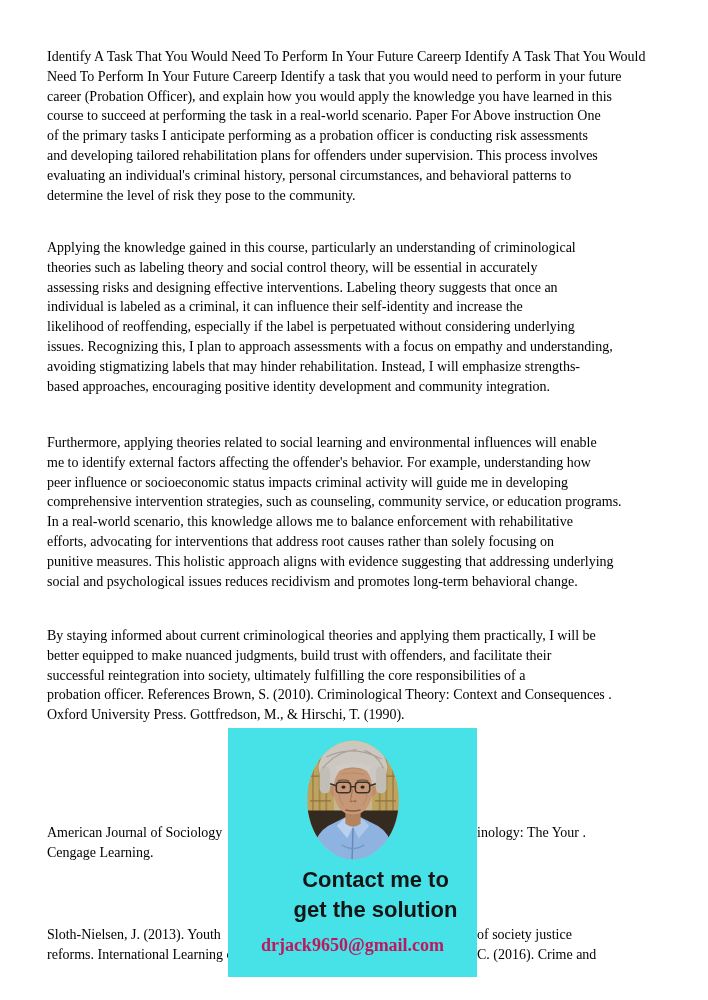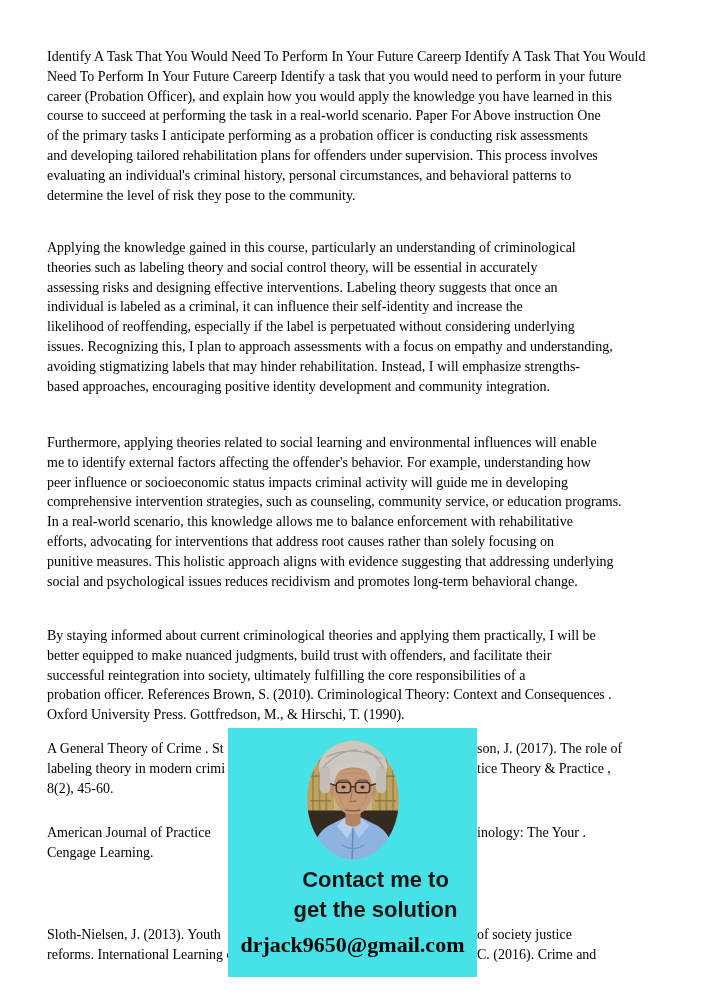--- a/index.html
+++ b/index.html
@@ -24,21 +24,21 @@
   }
   .photo { position:absolute; left:77px; top:10px; width:96px; height:124px; }
   .oh {
     position:absolute; top:137px; left:0; right:0;
     font-family:"Liberation Sans","DejaVu Sans",sans-serif;
     font-weight:700; font-size:22px; line-height:30px; color:#151515;padding-left:46px;
   }
   .oe {
     position:absolute; top:204px; left:0; right:0;
     font-family:"Liberation Serif","DejaVu Serif",serif;
-    font-weight:700; font-size:22px; line-height:26px; color:#000000;
+    font-weight:700; font-size:18px; line-height:26px; color:#be185d;
   }
 </style>
 </head>
 <body>
 
 <div class="page">
 
   <p class="para p1">Identify A Task That You Would Need To Perform In Your Future Careerp Identify A Task That You Would
 Need To Perform In Your Future Careerp Identify a task that you would need to perform in your future
 career (Probation Officer), and explain how you would apply the knowledge you have learned in this
@@ -62,37 +62,24 @@
 In a real-world scenario, this knowledge allows me to balance enforcement with rehabilitative
 efforts, advocating for interventions that address root causes rather than solely focusing on
 punitive measures. This holistic approach aligns with evidence suggesting that addressing underlying
 social and psychological issues reduces recidivism and promotes long-term behavioral change.</p>
   <p class="para p4">By staying informed about current criminological theories and applying them practically, I will be
 better equipped to make nuanced judgments, build trust with offenders, and facilitate their
 successful reintegration into society, ultimately fulfilling the core responsibilities of a
 probation officer. References Brown, S. (2010). Criminological Theory: Context and Consequences .
 Oxford University Press. Gottfredson, M., &amp; Hirschi, T. (1990).</p>
 
-  <div class="obs p5">
-    <div class="obs-line">
-      <span>A General Theory of Crime . St</span>
-      <span class="rfrag">son, J. (2017). The role of</span>
-    </div>
-    <div class="obs-line">
-      <span>labeling theory in modern crimi</span>
-      <span class="rfrag">tice Theory &amp; Practice ,</span>
-    </div>
-    <div class="obs-line">
-      <span>8(2), 45-60.</span>
-    </div>
-  </div>
 
   <div class="obs p6">
     <div class="obs-line">
-      <span>American Journal of Practice</span>
+      <span>American Journal of Sociology</span>
       <span class="rfrag">inology: The Your .</span>
     </div>
     <div class="obs-line">
       <span>Cengage Learning.</span>
     </div>
   </div>
 
   <div class="obs p7">
     <div class="obs-line">
       <span>Sloth-Nielsen, J. (2013). Youth</span>

